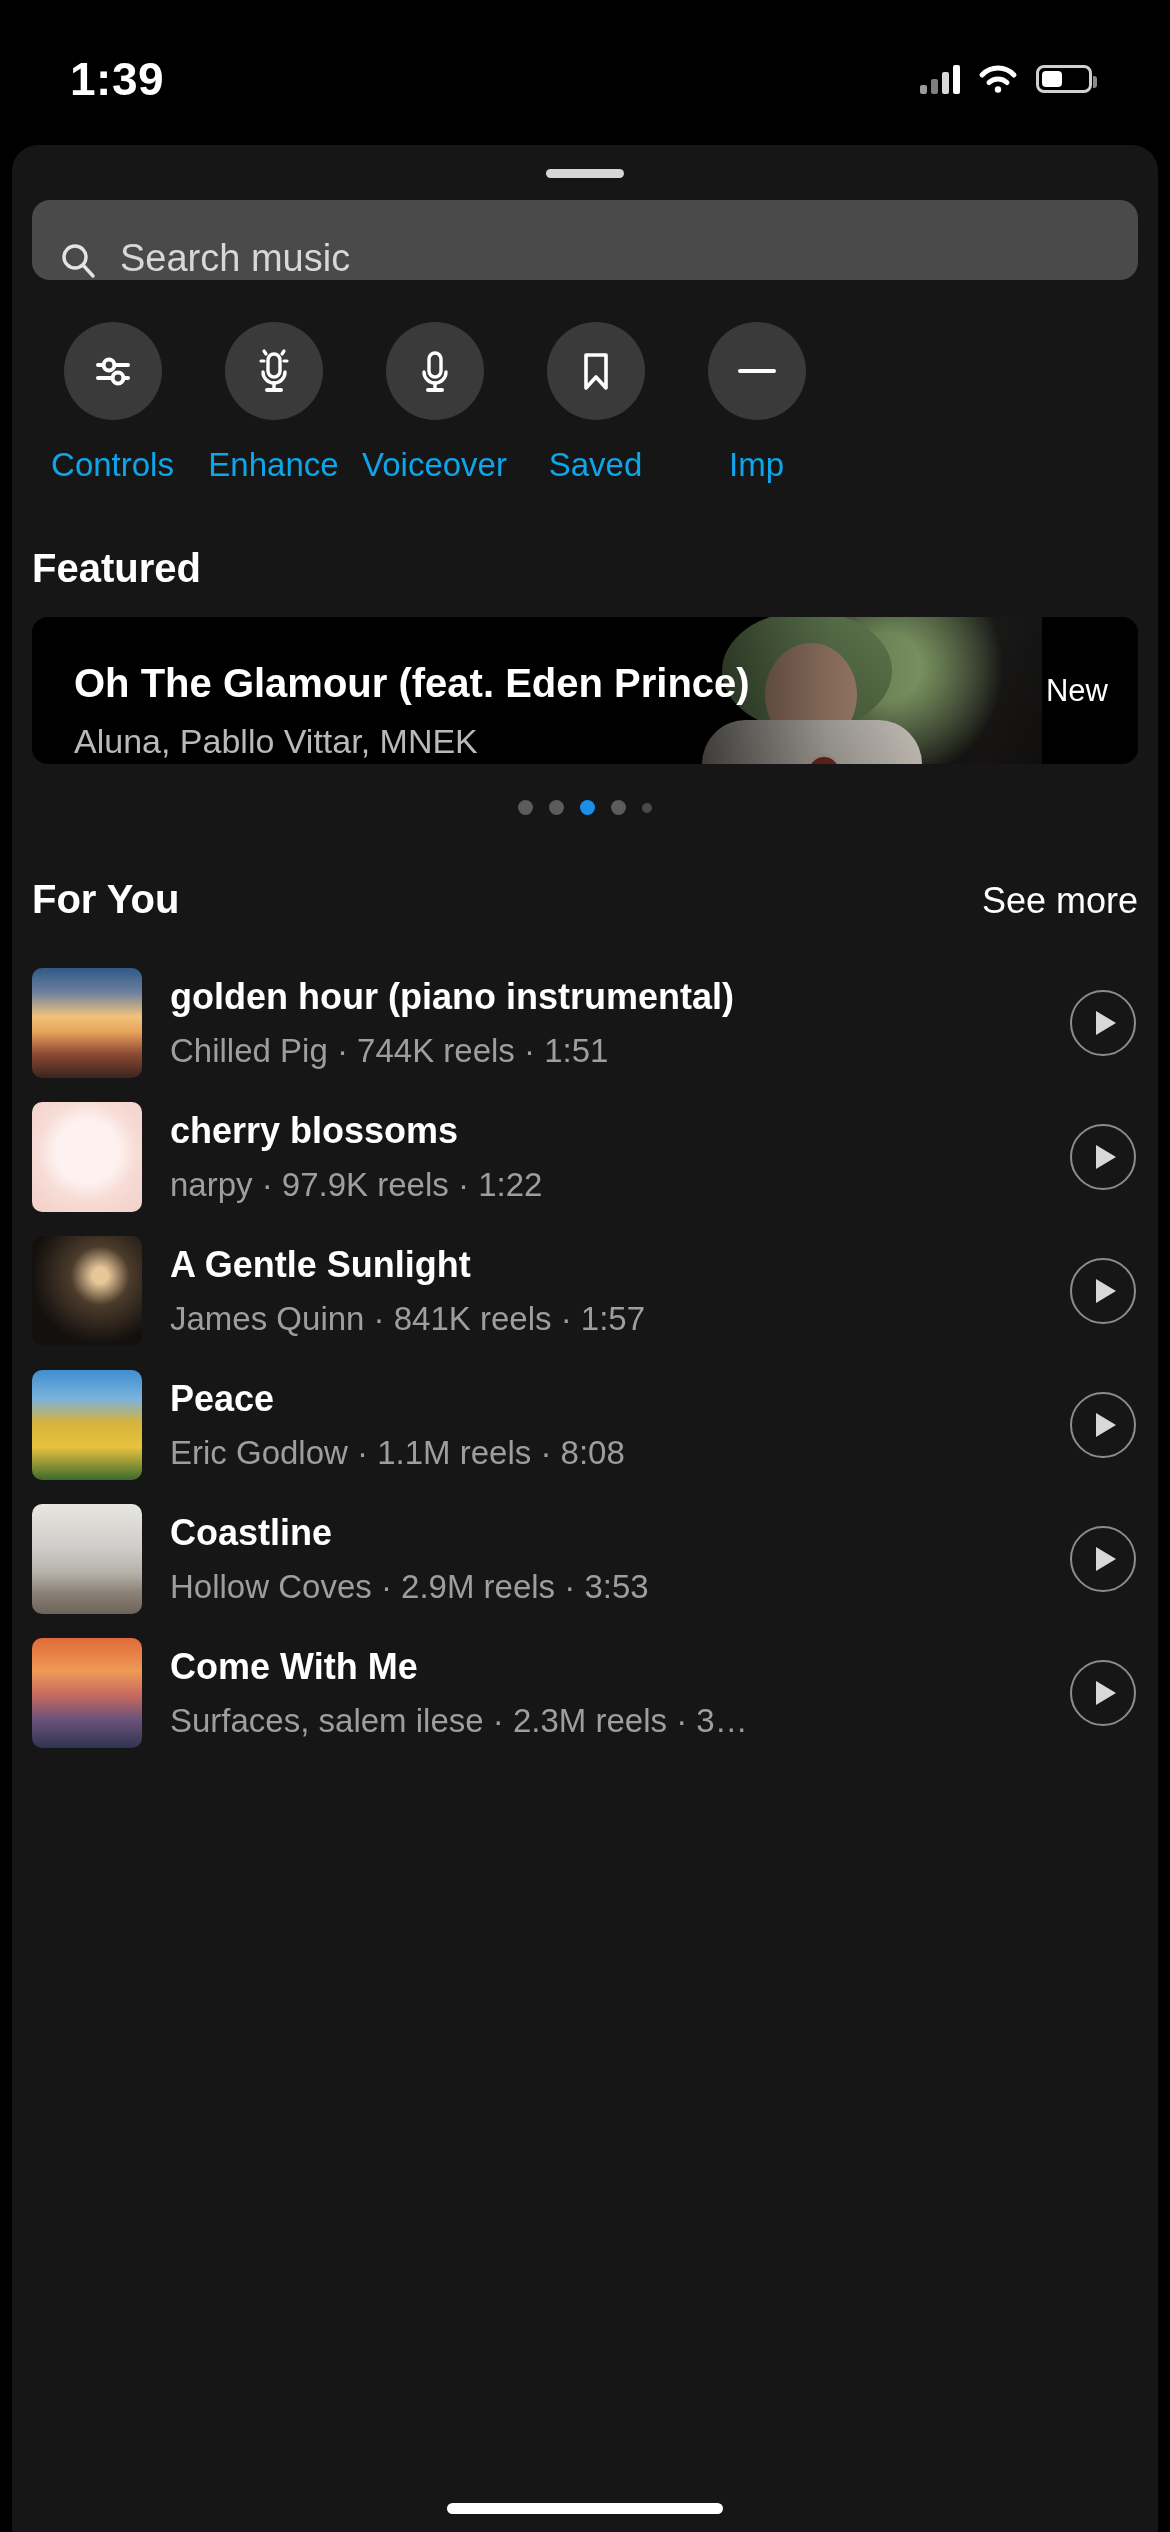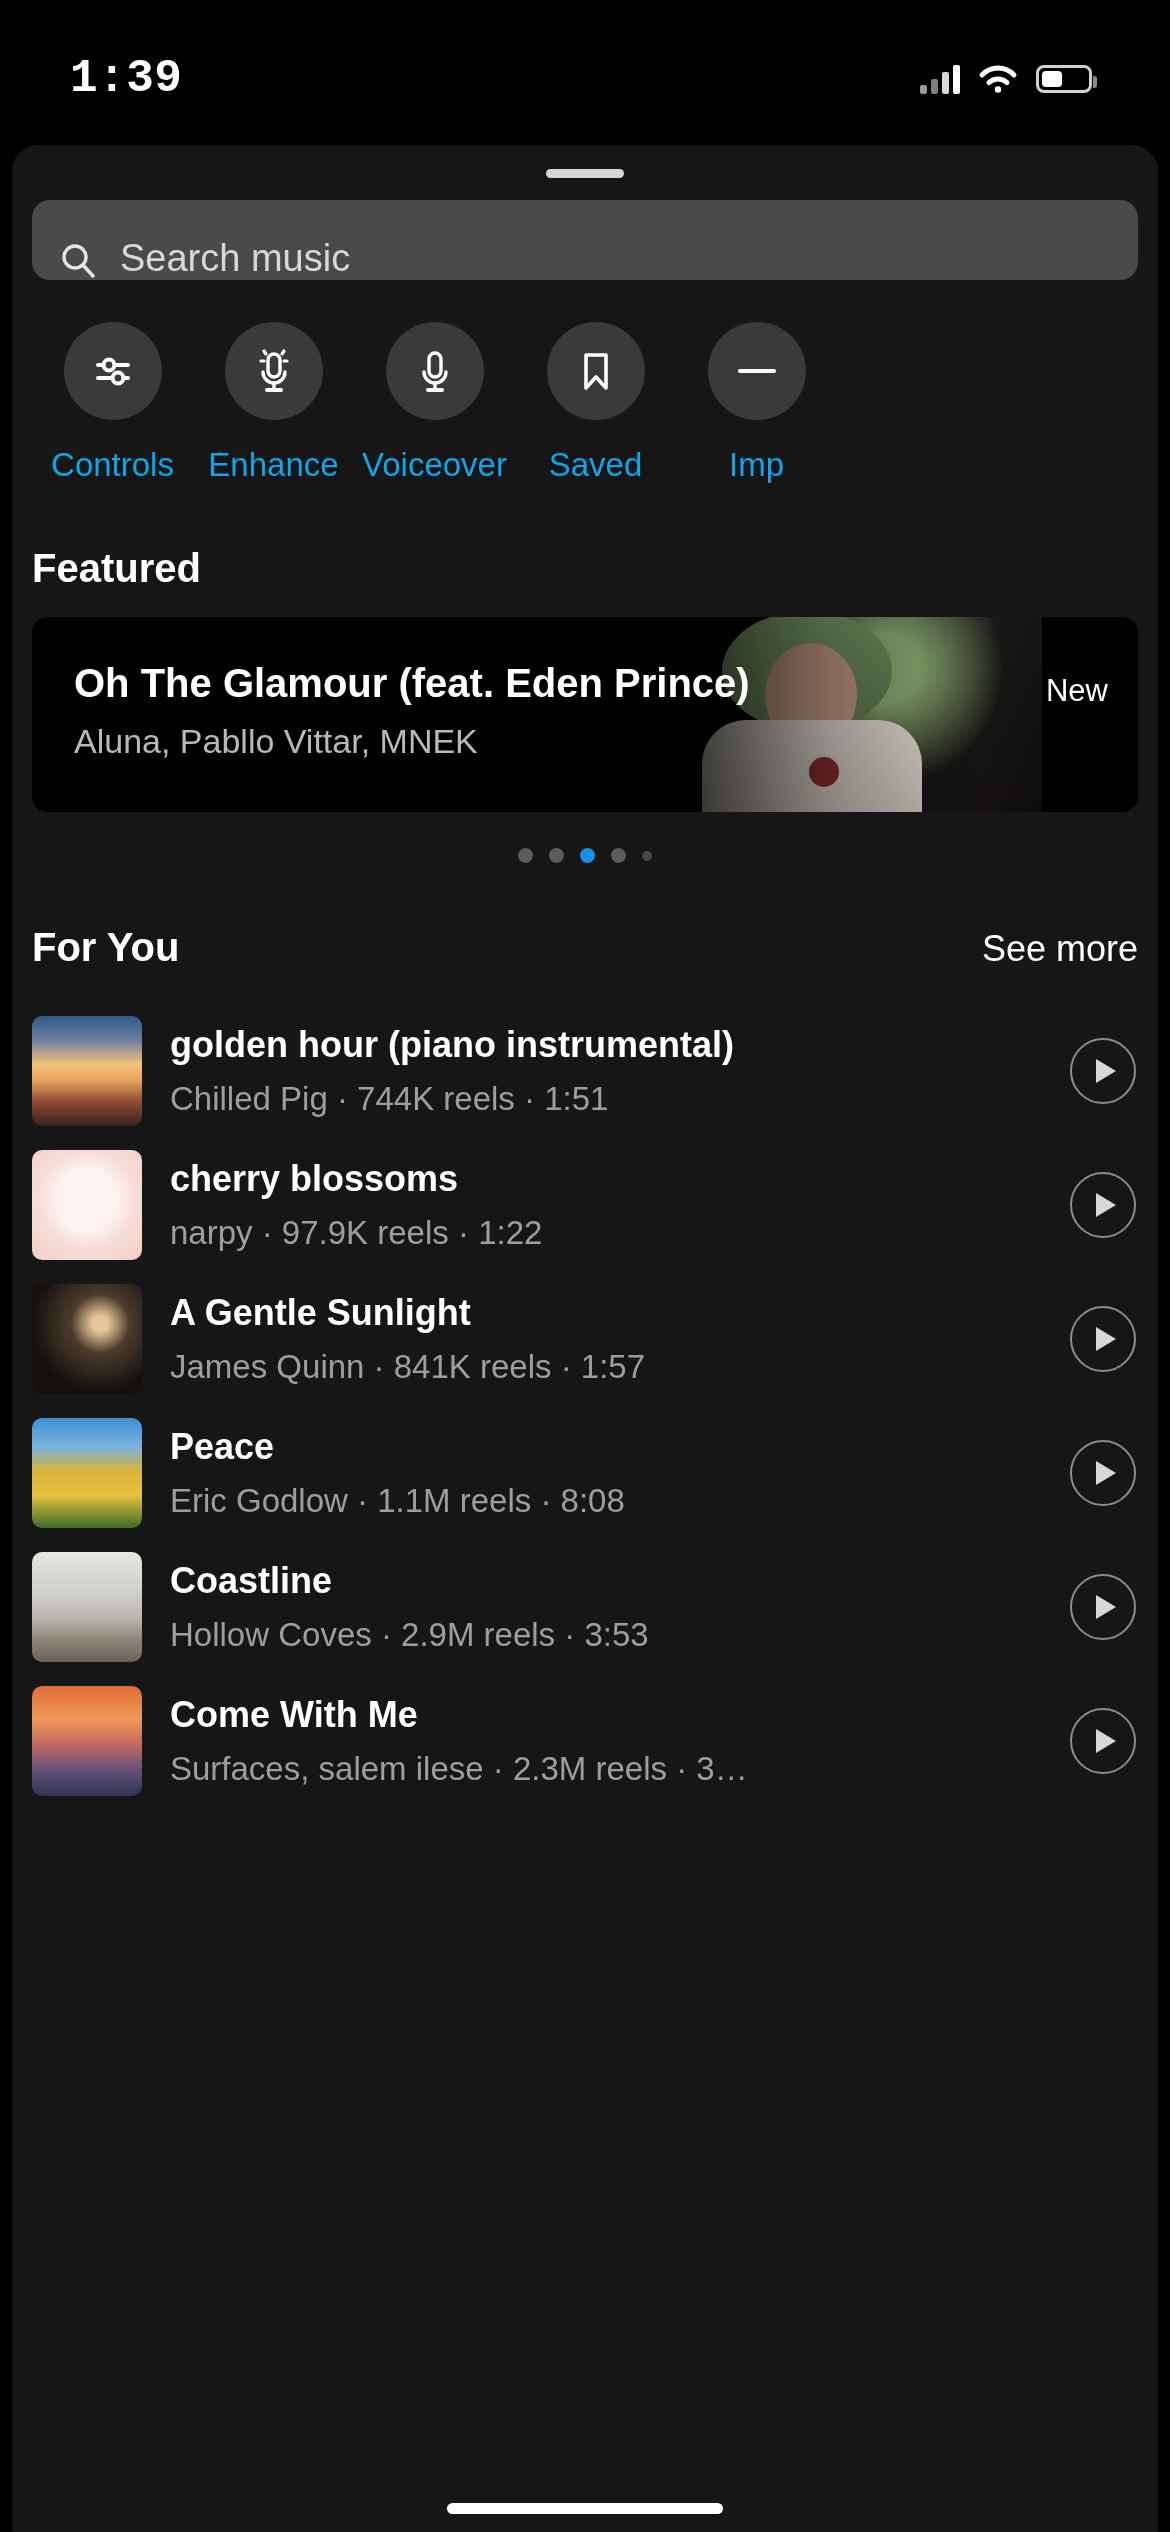--- a/index.html
+++ b/index.html
@@ -10,21 +10,21 @@
     overflow:hidden;
   }
   .phone { position:relative; width:1170px; height:2532px; background:#000; }
 
   
   .statusbar{
     position:absolute; top:0; left:0; width:1170px; height:150px;
     display:flex; align-items:center; justify-content:space-between;
     padding:0 78px 0 70px; color:#fff;
   }
-  .status-time{ font-size:46px; font-weight:600; letter-spacing:.5px; margin-top:8px;font-family:Liberation Mono, monospace;}
+  .status-time{ font-size:46px; font-weight:600; letter-spacing:.5px; margin-top:8px;}
   .status-right{ display:flex; align-items:center; gap:18px; margin-top:8px;}
   .bars{ display:flex; align-items:flex-end; gap:4px; height:30px; }
   .bars i{ display:block; width:7px; background:#fff; border-radius:2px; }
   .bars i:nth-child(1){ height:9px;  background:#9a9a9a;}
   .bars i:nth-child(2){ height:15px; background:#7e7e7e;}
   .bars i:nth-child(3){ height:22px; background:#d8d8d8;}
   .bars i:nth-child(4){ height:29px; background:#fff;}
   .batt{ position:relative; width:56px; height:28px; border:3px solid #d0d0d0; border-radius:8px; }
   .batt:after{ content:""; position:absolute; right:-8px; top:8px; width:4px; height:12px;
                background:#8a8a8a; border-radius:0 3px 3px 0;}
@@ -55,21 +55,21 @@
   .action .bubble{
     width:98px; height:98px; border-radius:50%; background:#3a3a3a;
     display:flex; align-items:center; justify-content:center;
   }
   .action .lbl{ margin-top:26px; font-size:33px; color:#0ea5e9; white-space:nowrap; }
 
   
   .sec-title{ font-size:40px; font-weight:700; color:#fff; }
   .featured-head{ margin:62px 20px 0; }
   .fcard{
-    position:relative; margin:26px 20px 0; height:195px; border-radius:16px;
+    position:relative; margin:26px 20px 0; height:147px; border-radius:16px;
     background:#000; overflow:hidden;
   }
   .fcard .art{
     position:absolute; right:96px; top:0; width:268px; height:195px;
     background:
       radial-gradient(circle at 42% 26%, #8fae72 0 16%, rgba(143,174,114,0) 55%),
       linear-gradient(160deg,#202020 0%,#14110f 100%);
   }
   .fcard .hair{
     position:absolute; right:150px; top:-6px; width:170px; height:120px; border-radius:50%;

